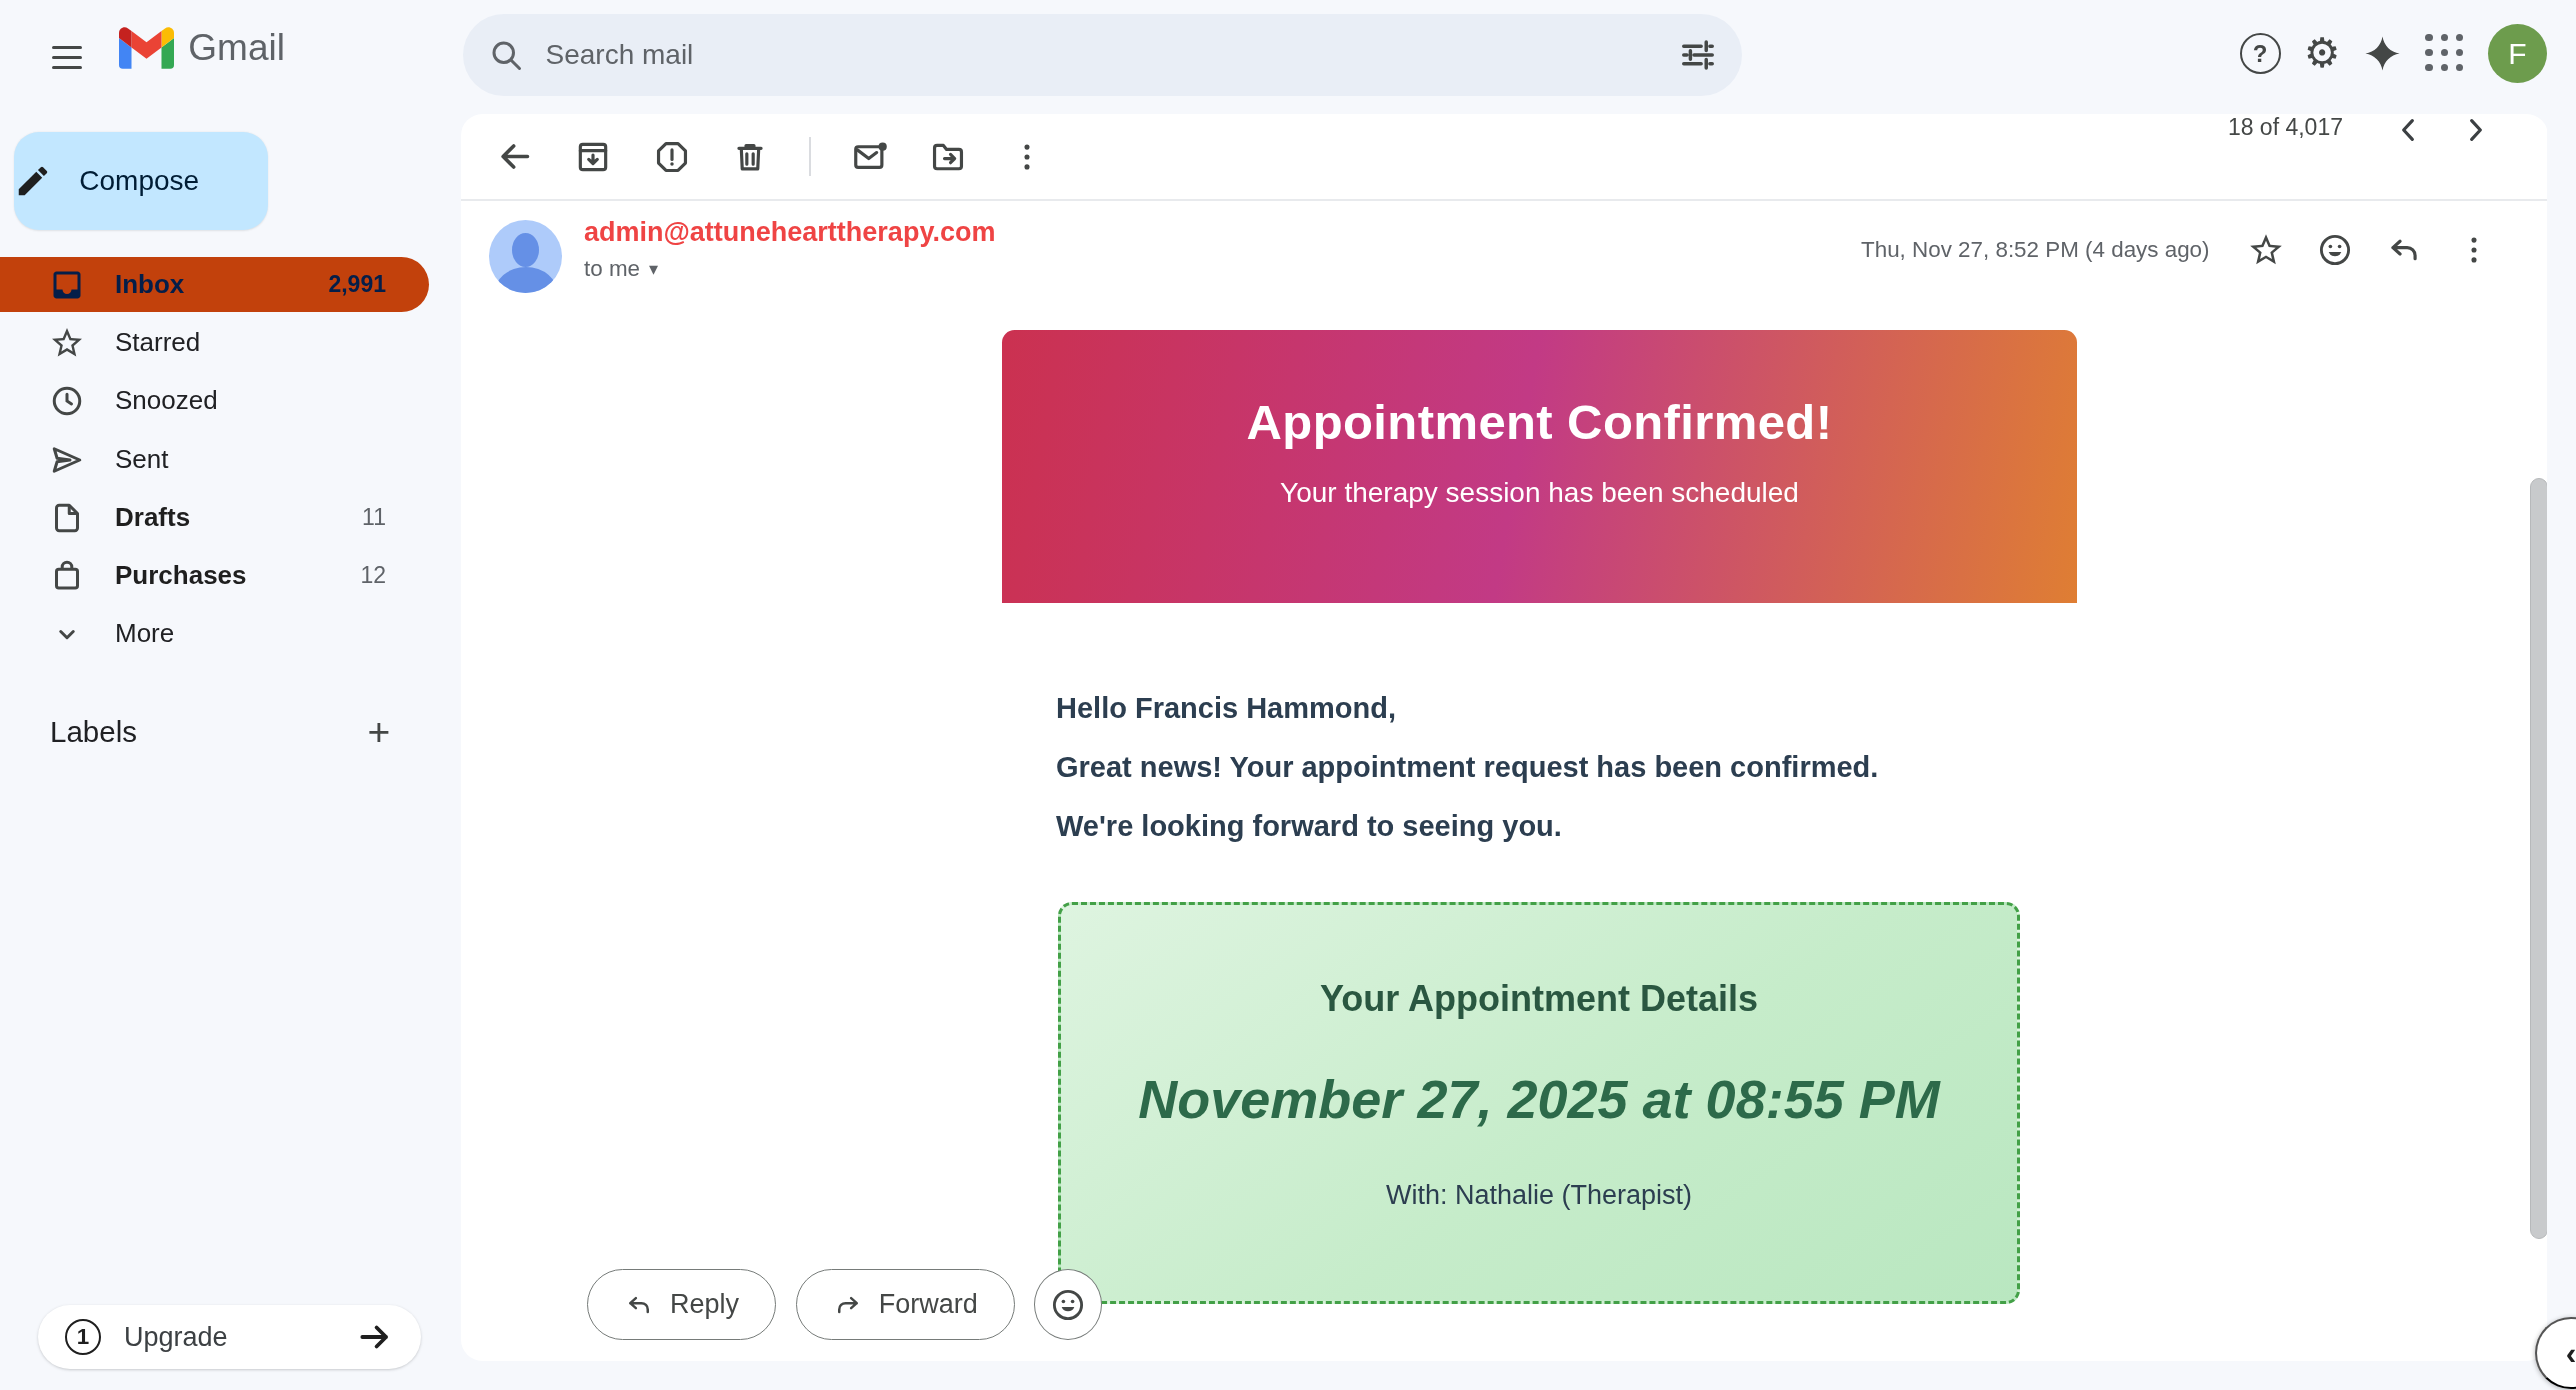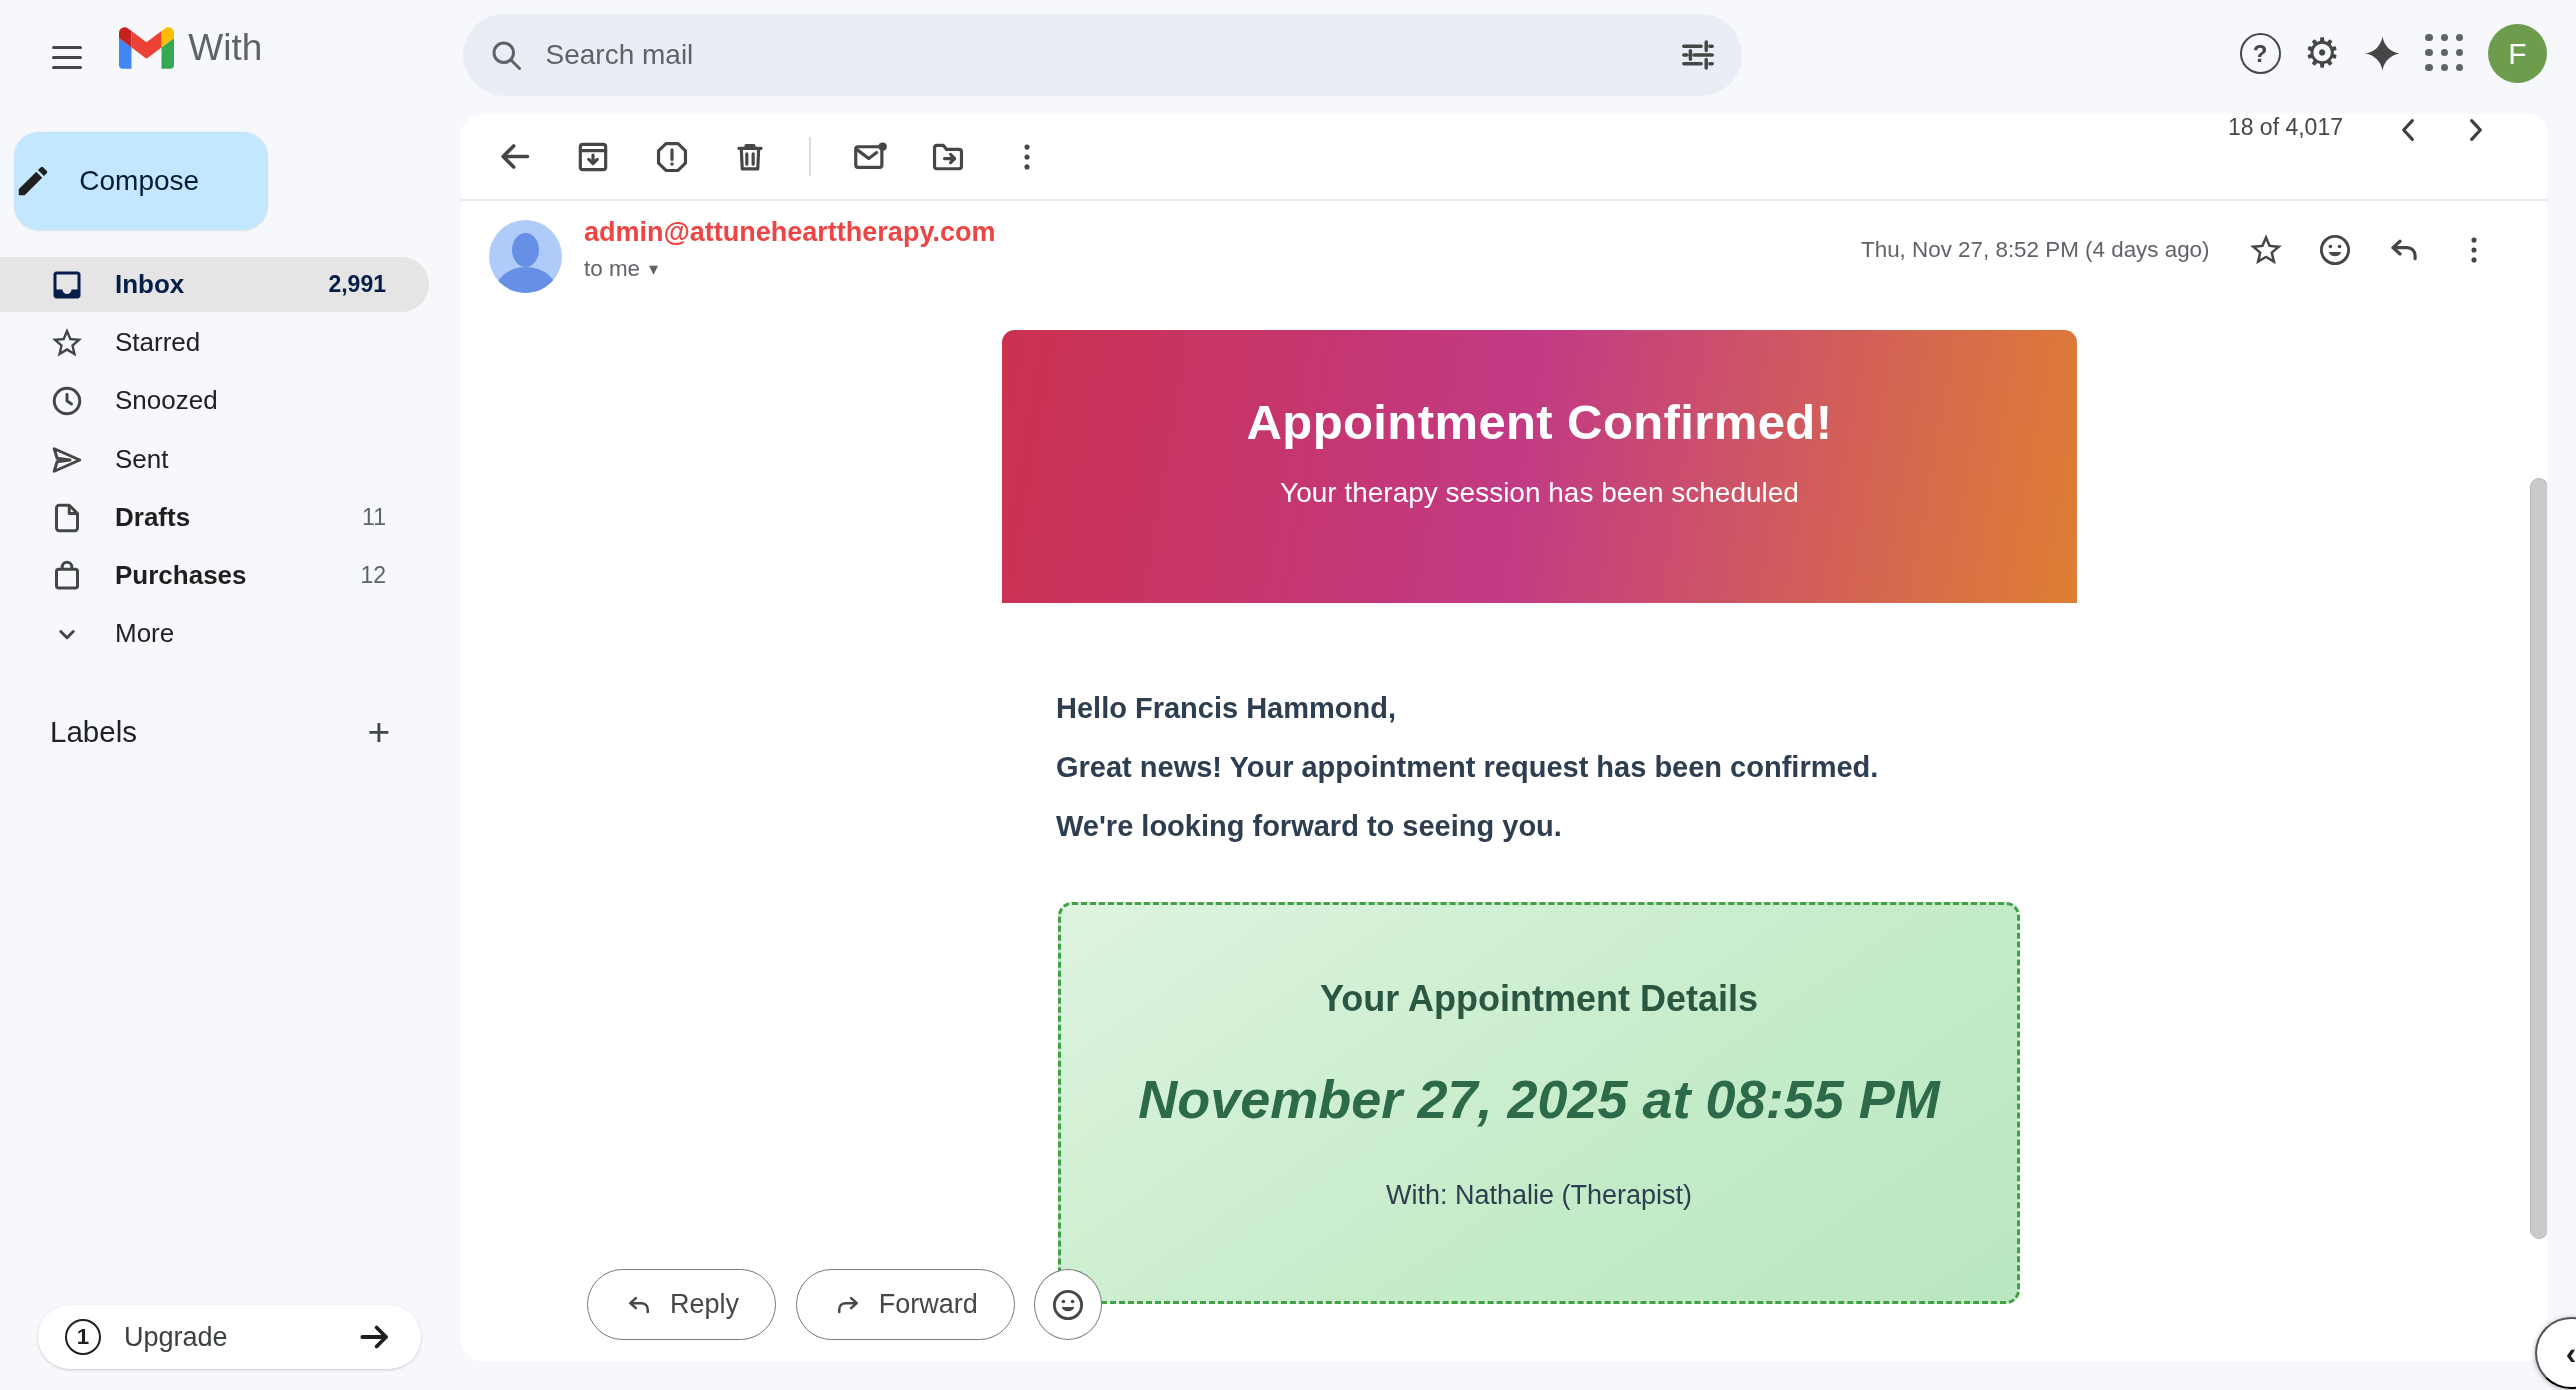--- a/index.html
+++ b/index.html
@@ -25,21 +25,21 @@
   .avatar-f { width:59px; height:59px; border-radius:50%; background:#6d9c4d; color:#fff; font-size:30px; display:flex; align-items:center; justify-content:center; }
 
   
   .sidebar { position:absolute; left:0; top:114px; width:461px; bottom:0; }
   .compose { position:absolute; left:14.3px; top:18px; width:254px; height:98px; background:#c2e7ff; border-radius:25px; display:flex; align-items:center; gap:27px; cursor:pointer; box-shadow:0 0.9px 1.8px rgba(60,64,67,.12); border:none; }
   .compose span.lbl { font-size:28px; font-weight:500; color:#001d35; }
   .navrow { position:absolute; left:0; width:429px; height:55px; display:flex; align-items:center; padding-left:47px; cursor:pointer; border-radius:0 28px 28px 0; color:#202124; }
   .navrow .nicon { width:39px; display:flex; justify-content:center; color:#444746; }
   .navrow .nlabel { margin-left:29px; font-size:26px; flex:1; }
   .navrow .ncount { font-size:23px; color:#5f6368; margin-right:43px; }
-  .navrow.active { background:#e5e5e5; }
+  .navrow.active { background:#c2410c; }
   .navrow.active .nlabel, .navrow.active .ncount { font-weight:700; color:#041e49; }
   .navrow.boldrow .nlabel { font-weight:700; color:#1f1f1f; }
   .labels-row { position:absolute; left:0; top:586px; width:429px; height:63px; display:flex; align-items:center; }
   .labels-title { margin-left:50px; font-size:29.5px; color:#202124; flex:1; }
   .plus-btn { width:50px; height:50px; border-radius:50%; font-size:39px; color:#444746; display:flex; align-items:center; justify-content:center; margin-right:25px; cursor:pointer; }
   .upgrade { position:absolute; left:38px; top:1191px; width:383px; height:64px; background:#fff; border-radius:32px; box-shadow:0 0.9px 2.7px rgba(60,64,67,.25); display:flex; align-items:center; padding:0 27px; cursor:pointer; border:none; }
   .one-circle { width:36px; height:36px; border:2.7px solid #1f1f1f; border-radius:50%; font-size:22.4px; font-weight:700; color:#1f1f1f; display:flex; align-items:center; justify-content:center; }
   .upgrade .ulabel { font-size:27px; color:#3c4043; margin-left:23px; flex:1; text-align:left; }
 
   
@@ -99,21 +99,21 @@
     <div class="logo">
       <span>
         <svg width="55" height="42" viewBox="0 0 49.4 37.25">
           <path fill="#4285f4" d="M3.37 37.25h7.87V18.12L0 9.68v24.2a3.37 3.37 0 0 0 3.37 3.37"></path>
           <path fill="#34a853" d="M38.16 37.25h7.87a3.37 3.37 0 0 0 3.37-3.37V9.68l-11.24 8.44"></path>
           <path fill="#fbbc04" d="M38.16 3.37v14.75L49.4 9.68V5.06c0-4.17-4.76-6.55-8.1-4.05"></path>
           <path fill="#ea4335" d="M11.24 18.12V3.37L24.7 13.48 38.16 3.37v14.75L24.7 28.23"></path>
           <path fill="#c5221f" d="M0 5.06v4.62l11.24 8.44V3.37L8.1 1.01C4.75-1.49 0 .89 0 5.06"></path>
         </svg>
       </span>
-      <span class="logo-text">With</span>
+      <span class="logo-text">Gmail</span>
     </div>
 
     <div class="searchbar">
       <span class="iconbtn">
         <svg width="36" height="36" viewBox="0 0 24 24" fill="none" stroke="#5f6368" stroke-width="2">
           <circle cx="10.5" cy="10.5" r="6.5"></circle>
             <path d="M15.3 15.3 21 21" stroke-linecap="round"></path>
         </svg>
       </span>
       <input type="text" placeholder="Search mail" style="">

